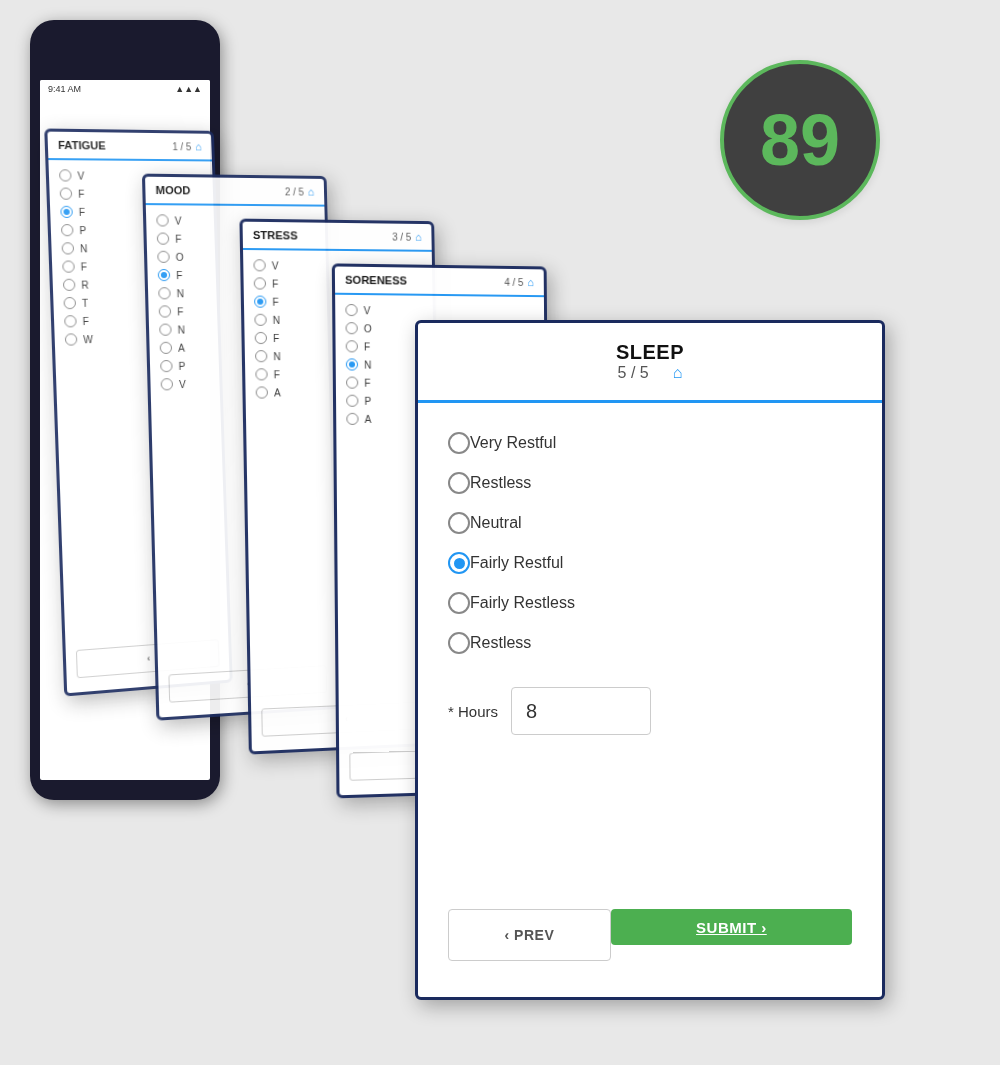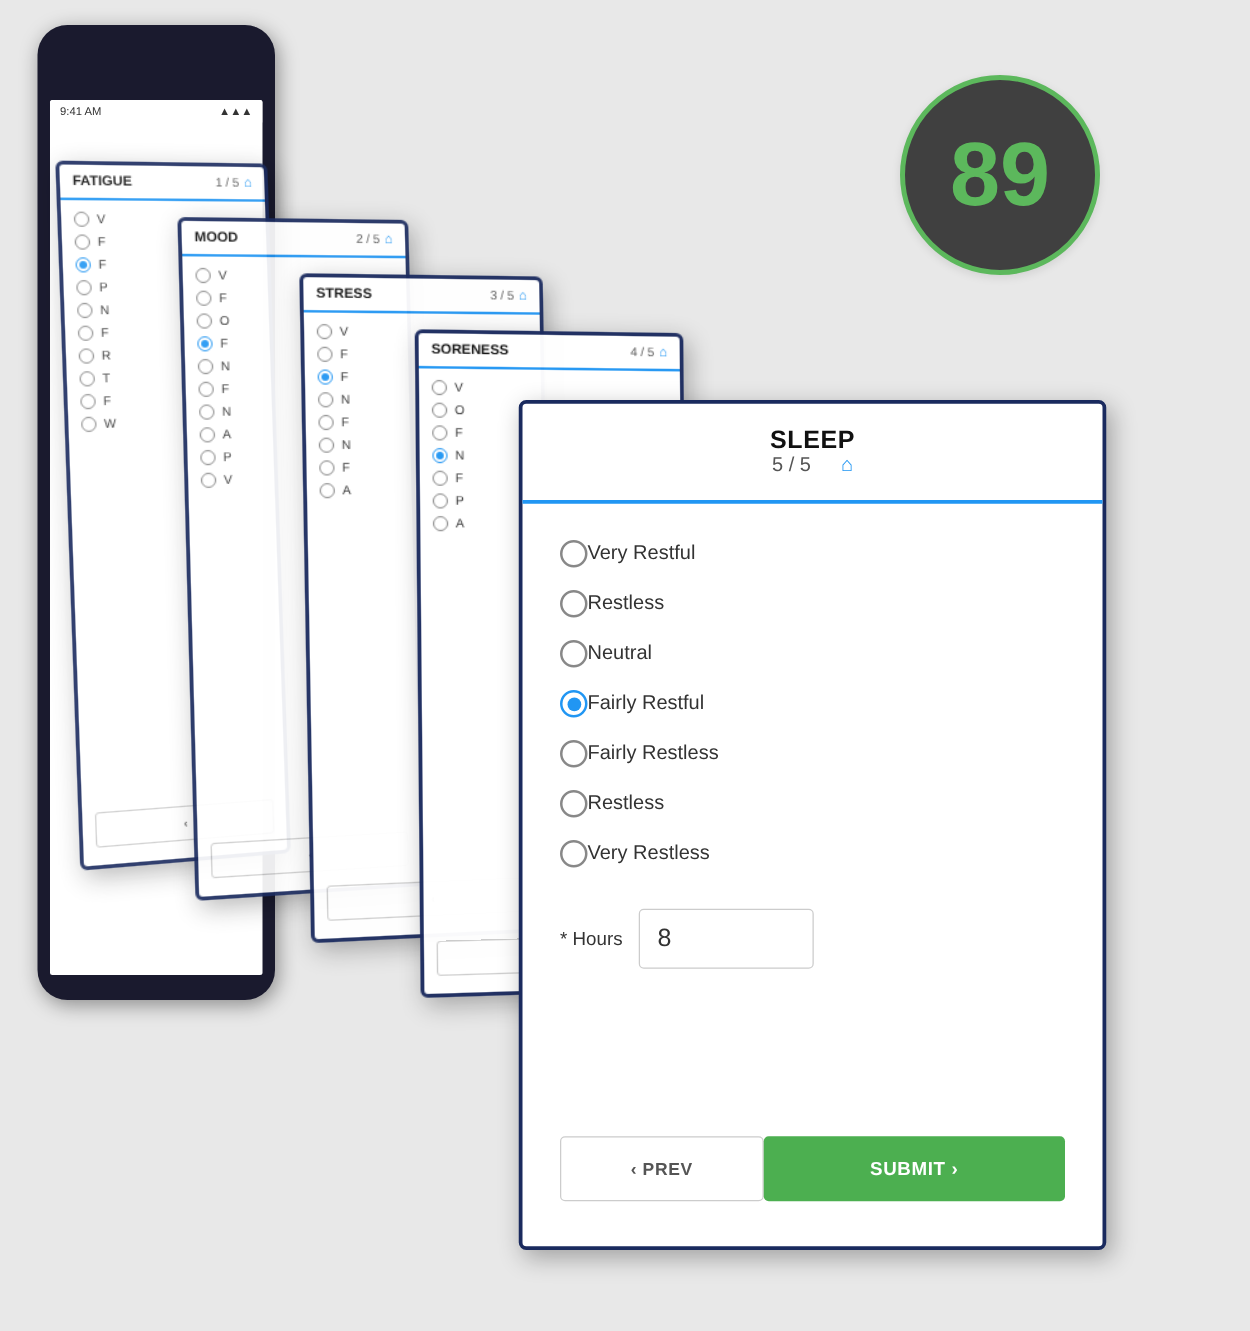--- a/index.html
+++ b/index.html
@@ -275,29 +275,30 @@
       border-radius: 4px;
       font-size: 14px;
       font-weight: bold;
       color: #555;
       cursor: pointer;
       letter-spacing: 0.5px;
     }
 
     .btn-submit {
       flex: 1.5;
-      height: 52px;
+      height: 36px;
       background: #4caf50;
       border: none;
       border-radius: 4px;
       font-size: 15px;
       font-weight: bold;
       color: white;
       cursor: pointer;
       letter-spacing: 0.5px;
+      text-decoration: underline;
     }
 
     
     .small-radio {
       display: flex;
       align-items: center;
       gap: 6px;
       padding: 3px 0;
       font-size: 10px;
       color: #333;
@@ -627,24 +628,20 @@
       <div class="radio-option">
         <div class="radio-btn"></div>
         <span>Fairly Restless</span>
       </div>
 
       <div class="radio-option">
         <div class="radio-btn"></div>
         <span>Restless</span>
       </div>
 
-      <div class="radio-option">
-        <div class="radio-btn"></div>
-        <span>Very Restless</span>
-      </div>
 
       <div class="hours-row">
         <span class="hours-label">* Hours</span>
         <input class="hours-input" type="text" value="8" style="">
       </div>
 
     </div>
 
     <div class="card-footer">
       <button class="btn-prev">‹ PREV</button>

